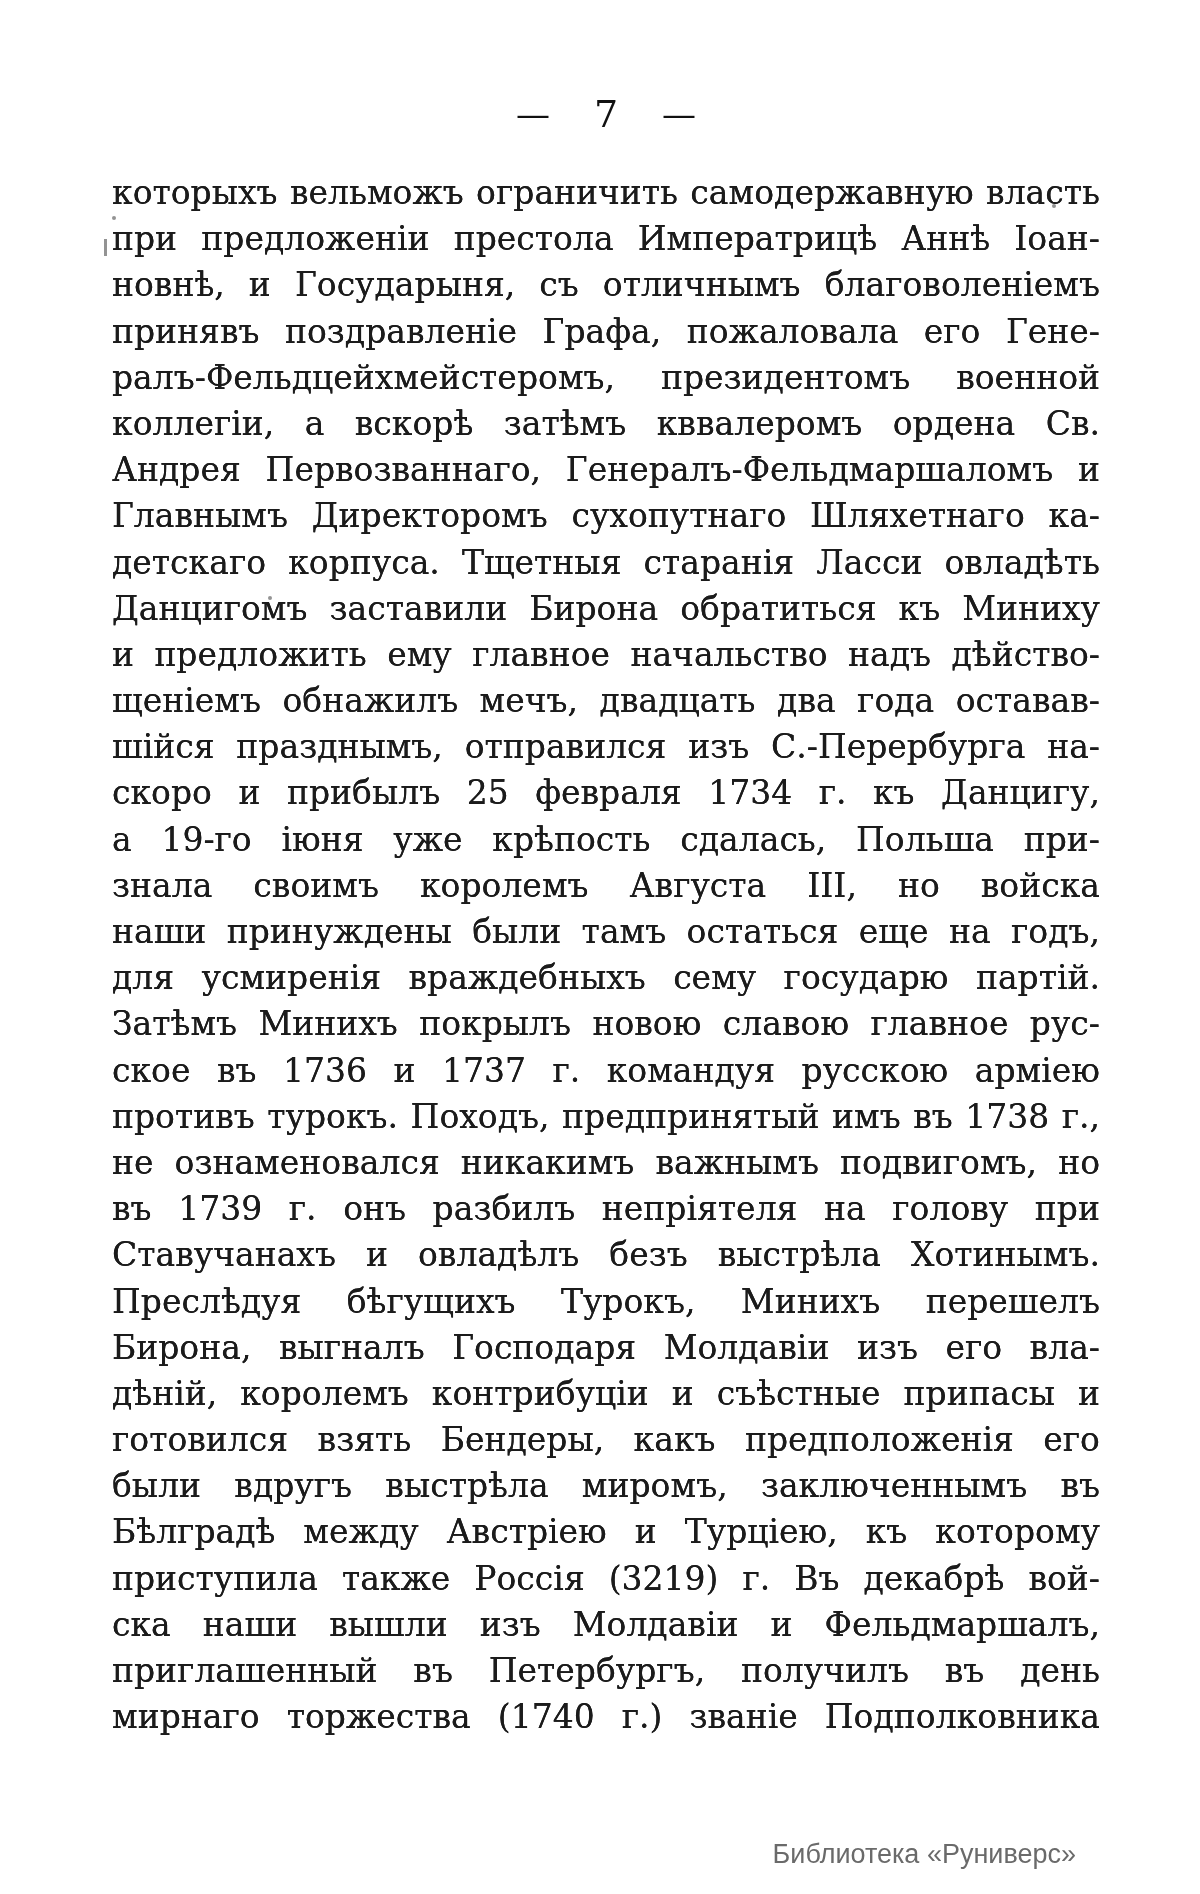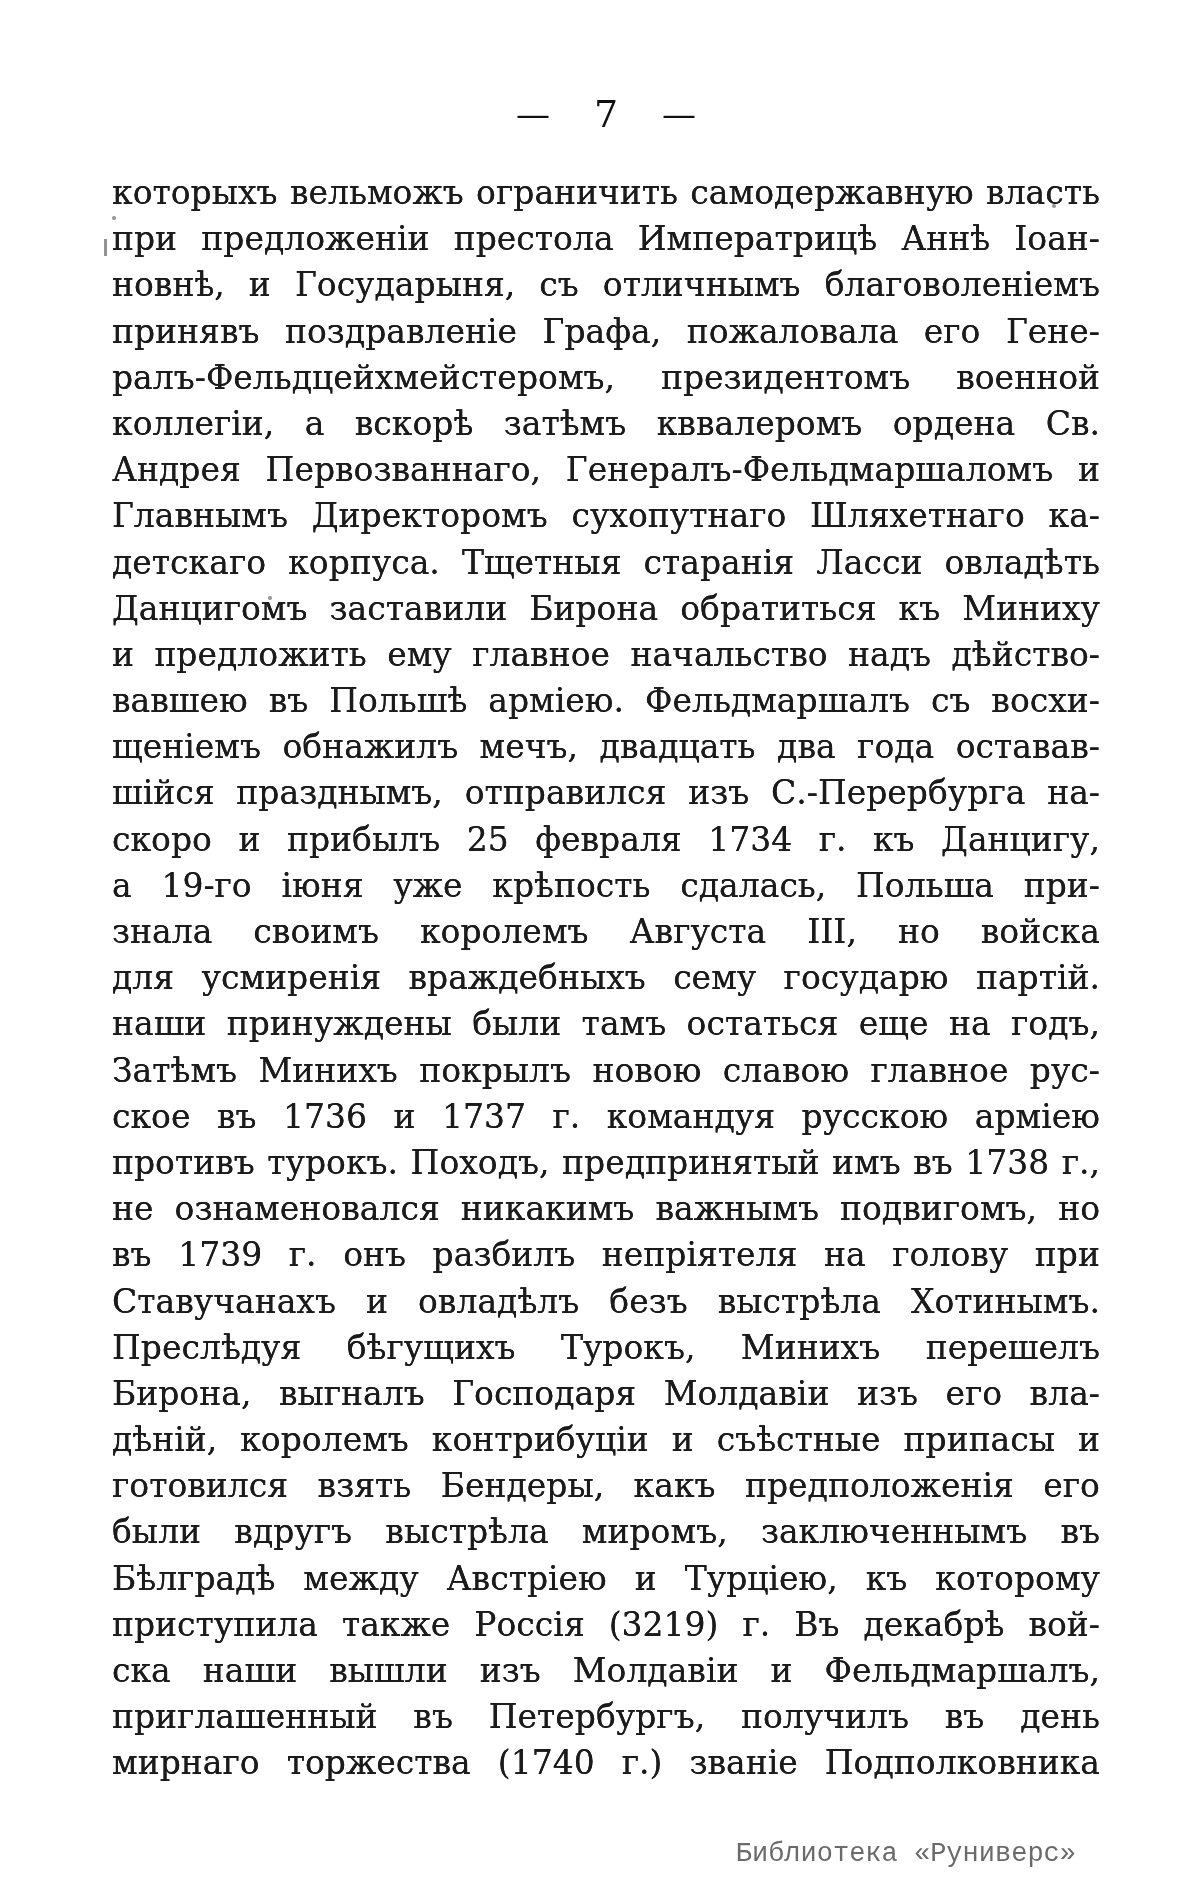--- a/index.html
+++ b/index.html
@@ -46,21 +46,21 @@
     text-align: justify;
     text-align-last: justify;
     text-shadow: 0 0 0.6px currentColor;
     white-space: normal;
     overflow: visible;
   }
   .watermark {
     position: absolute;
     top: 1838px;
     right: 124px;
-    font-family: Liberation Mono, monospace;
+    font-family: Liberation Sans, sans-serif;
     font-size: 27px;
     line-height: 32px;
     color: #6a6a6a;
   }
   .speck {
     position: absolute;
     background: #3a3a3a;
     opacity: 0.55;
   }
   .speck.round { border-radius: 50%; }
@@ -81,28 +81,27 @@
       <div class="line">при предложеніи престола Императрицѣ Аннѣ Іоан-</div>
       <div class="line">новнѣ, и Государыня, съ отличнымъ благоволеніемъ</div>
       <div class="line">принявъ поздравленіе Графа, пожаловала его Гене-</div>
       <div class="line">ралъ-Фельдцейхмейстеромъ, президентомъ военной</div>
       <div class="line">коллегіи, а вскорѣ затѣмъ кввалеромъ ордена Св.</div>
       <div class="line">Андрея Первозваннаго, Генералъ-Фельдмаршаломъ и</div>
       <div class="line">Главнымъ Директоромъ сухопутнаго Шляхетнаго ка-</div>
       <div class="line">детскаго корпуса. Тщетныя старанія Ласси овладѣть</div>
       <div class="line">Данцигомъ  заставили  Бирона обратиться къ Миниху</div>
       <div class="line">и предложить ему главное начальство надъ дѣйство-</div>
-      <div class="line">вавшею въ Польшѣ арміею. Фельдмаршалъ съ восхи-</div>
       <div class="line">щеніемъ обнажилъ мечъ, двадцать два года оставав-</div>
       <div class="line">шійся празднымъ, отправился изъ С.-Перербурга на-</div>
       <div class="line">скоро и прибылъ 25 февраля 1734 г. къ Данцигу,</div>
       <div class="line">а 19-го іюня уже крѣпость сдалась, Польша при-</div>
       <div class="line">знала своимъ королемъ Августа III, но войска</div>
+      <div class="line">наши принуждены были тамъ остаться еще на годъ,</div>
       <div class="line">для усмиренія враждебныхъ сему государю партій.</div>
-      <div class="line">наши принуждены были тамъ остаться еще на годъ,</div>
       <div class="line">Затѣмъ Минихъ покрылъ новою славою главное рус-</div>
       <div class="line">ское въ 1736 и 1737 г. командуя русскою арміею</div>
       <div class="line">противъ турокъ. Походъ, предпринятый имъ въ 1738 г.,</div>
       <div class="line">не ознаменовался никакимъ важнымъ  подвигомъ, но</div>
       <div class="line">въ 1739 г. онъ разбилъ непріятеля на голову при</div>
       <div class="line">Ставучанахъ и овладѣлъ безъ выстрѣла Хотинымъ.</div>
       <div class="line">Преслѣдуя бѣгущихъ Турокъ, Минихъ перешелъ</div>
       <div class="line">Бирона, выгналъ Господаря Молдавіи изъ его вла-</div>
       <div class="line">дѣній, королемъ контрибуціи и съѣстные припасы и</div>
       <div class="line">готовился взять Бендеры, какъ предположенія его</div>

